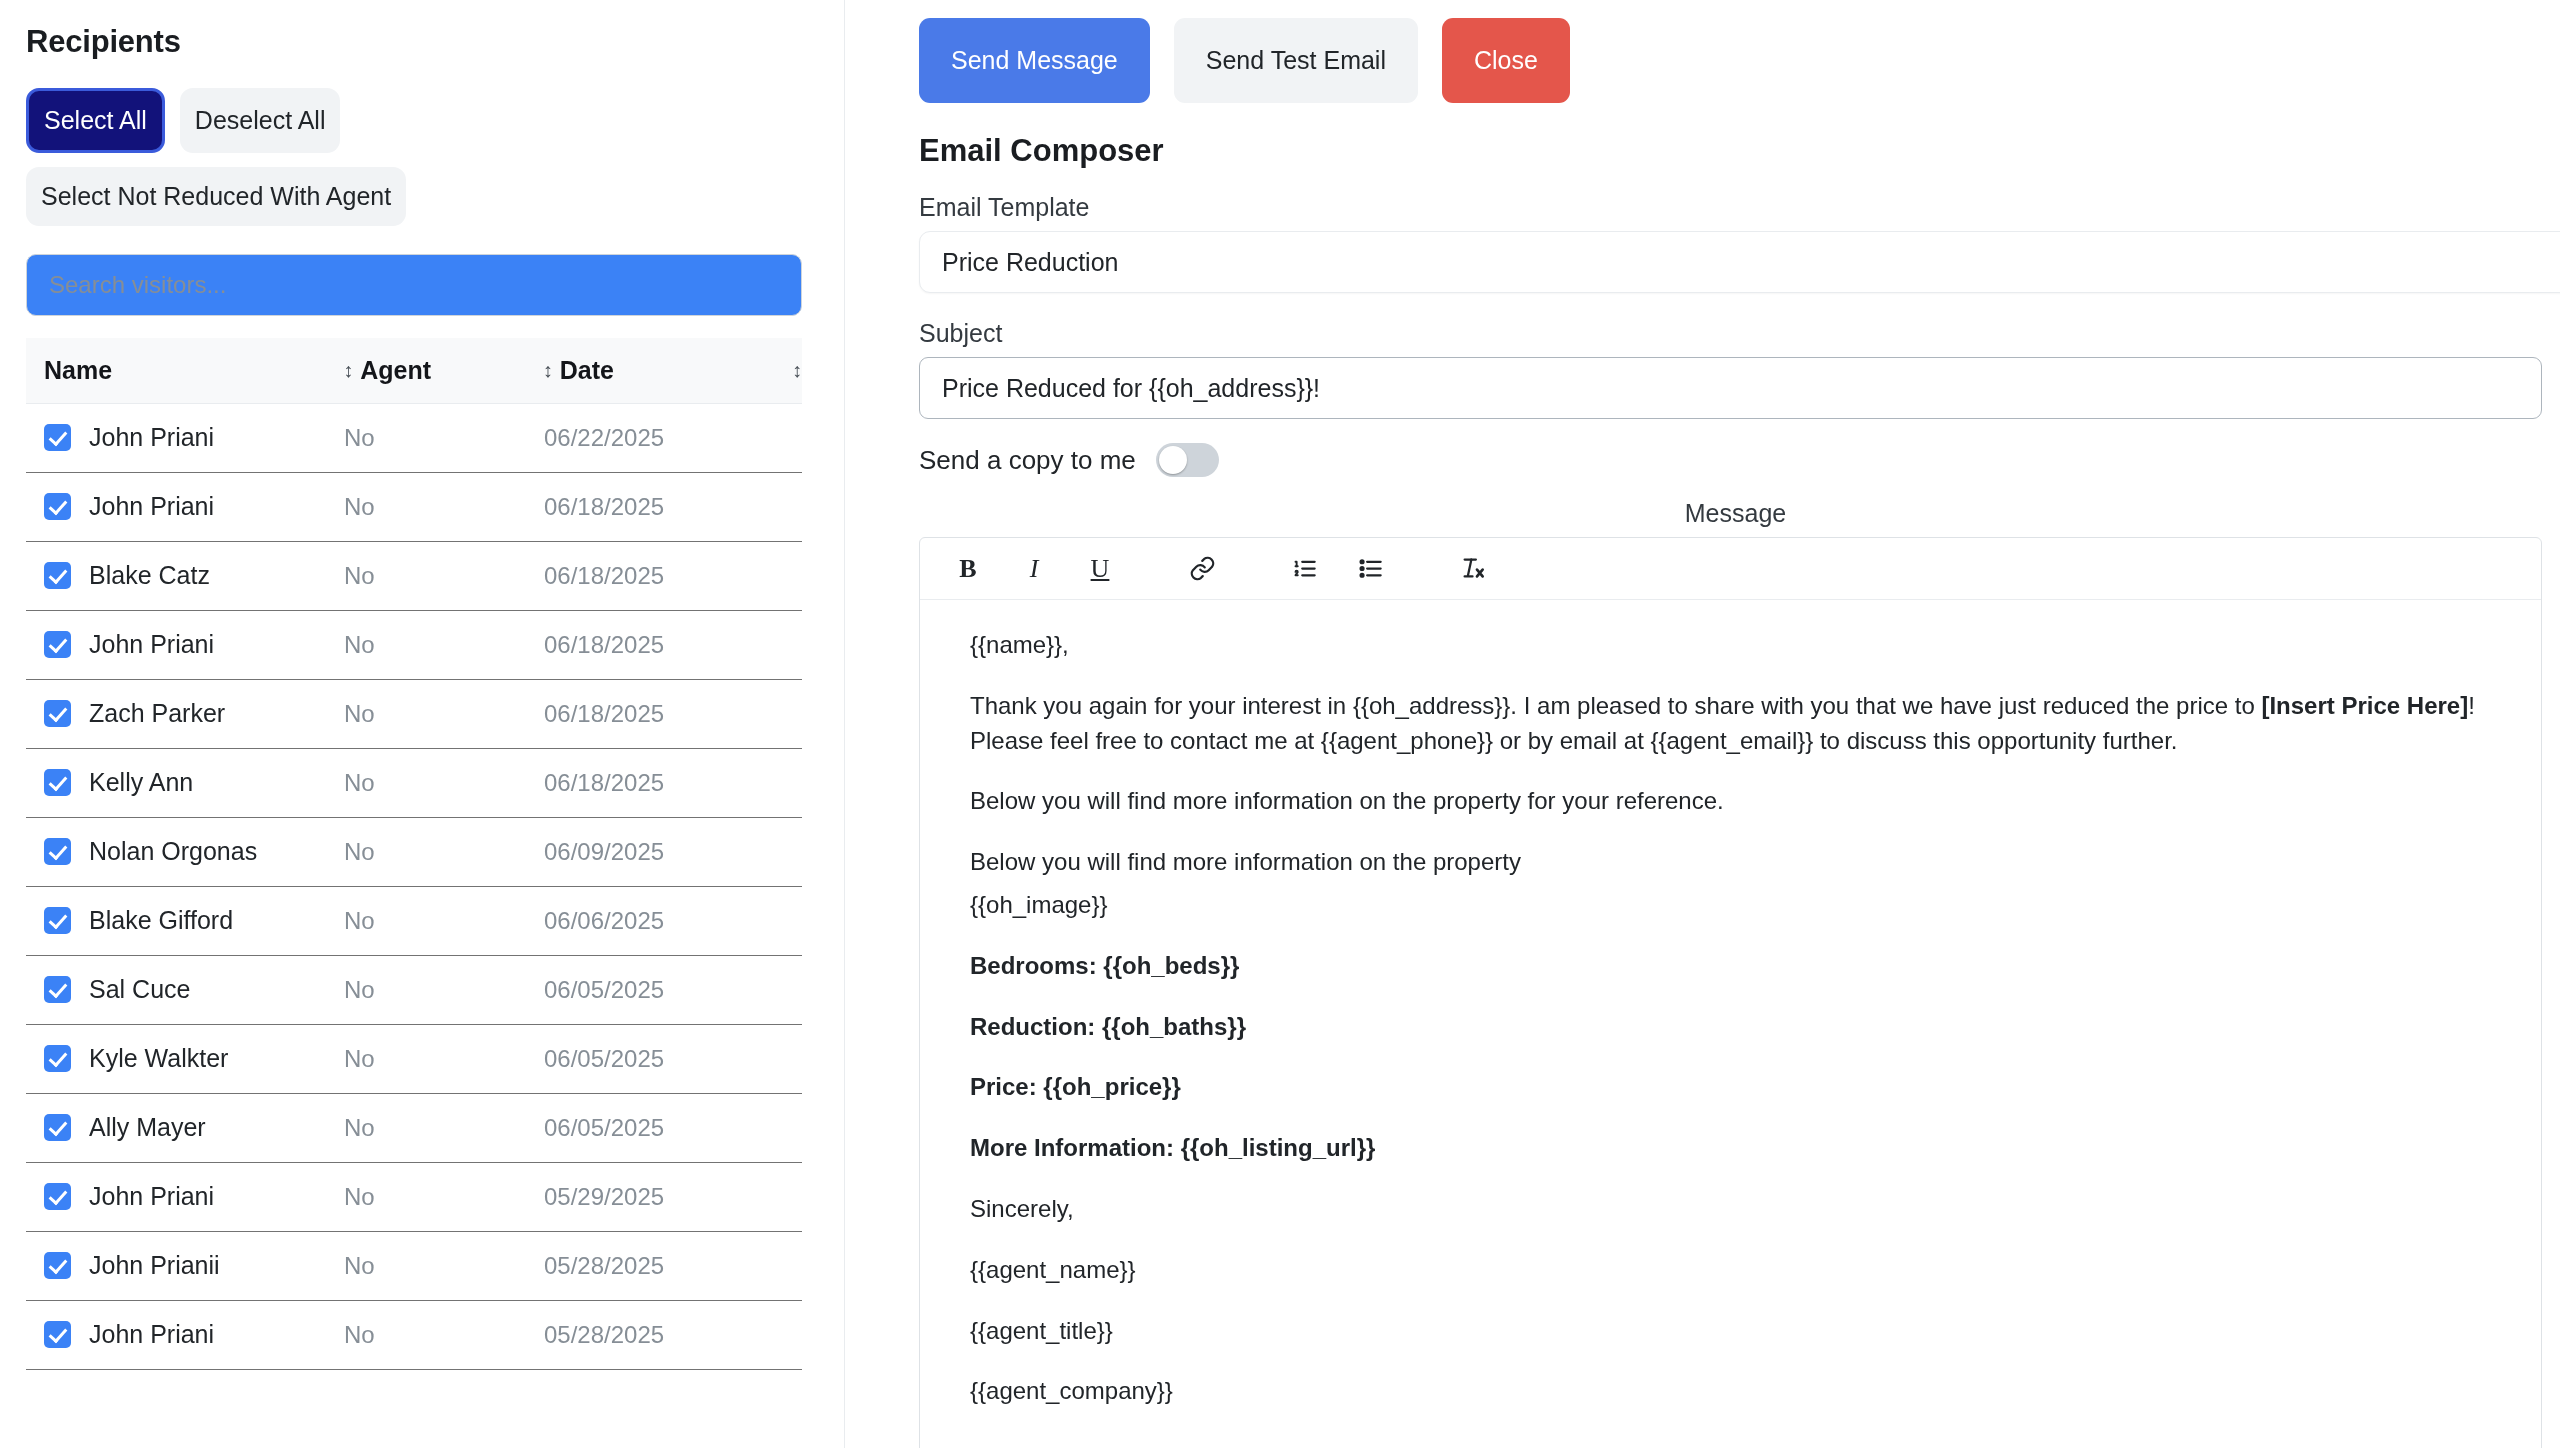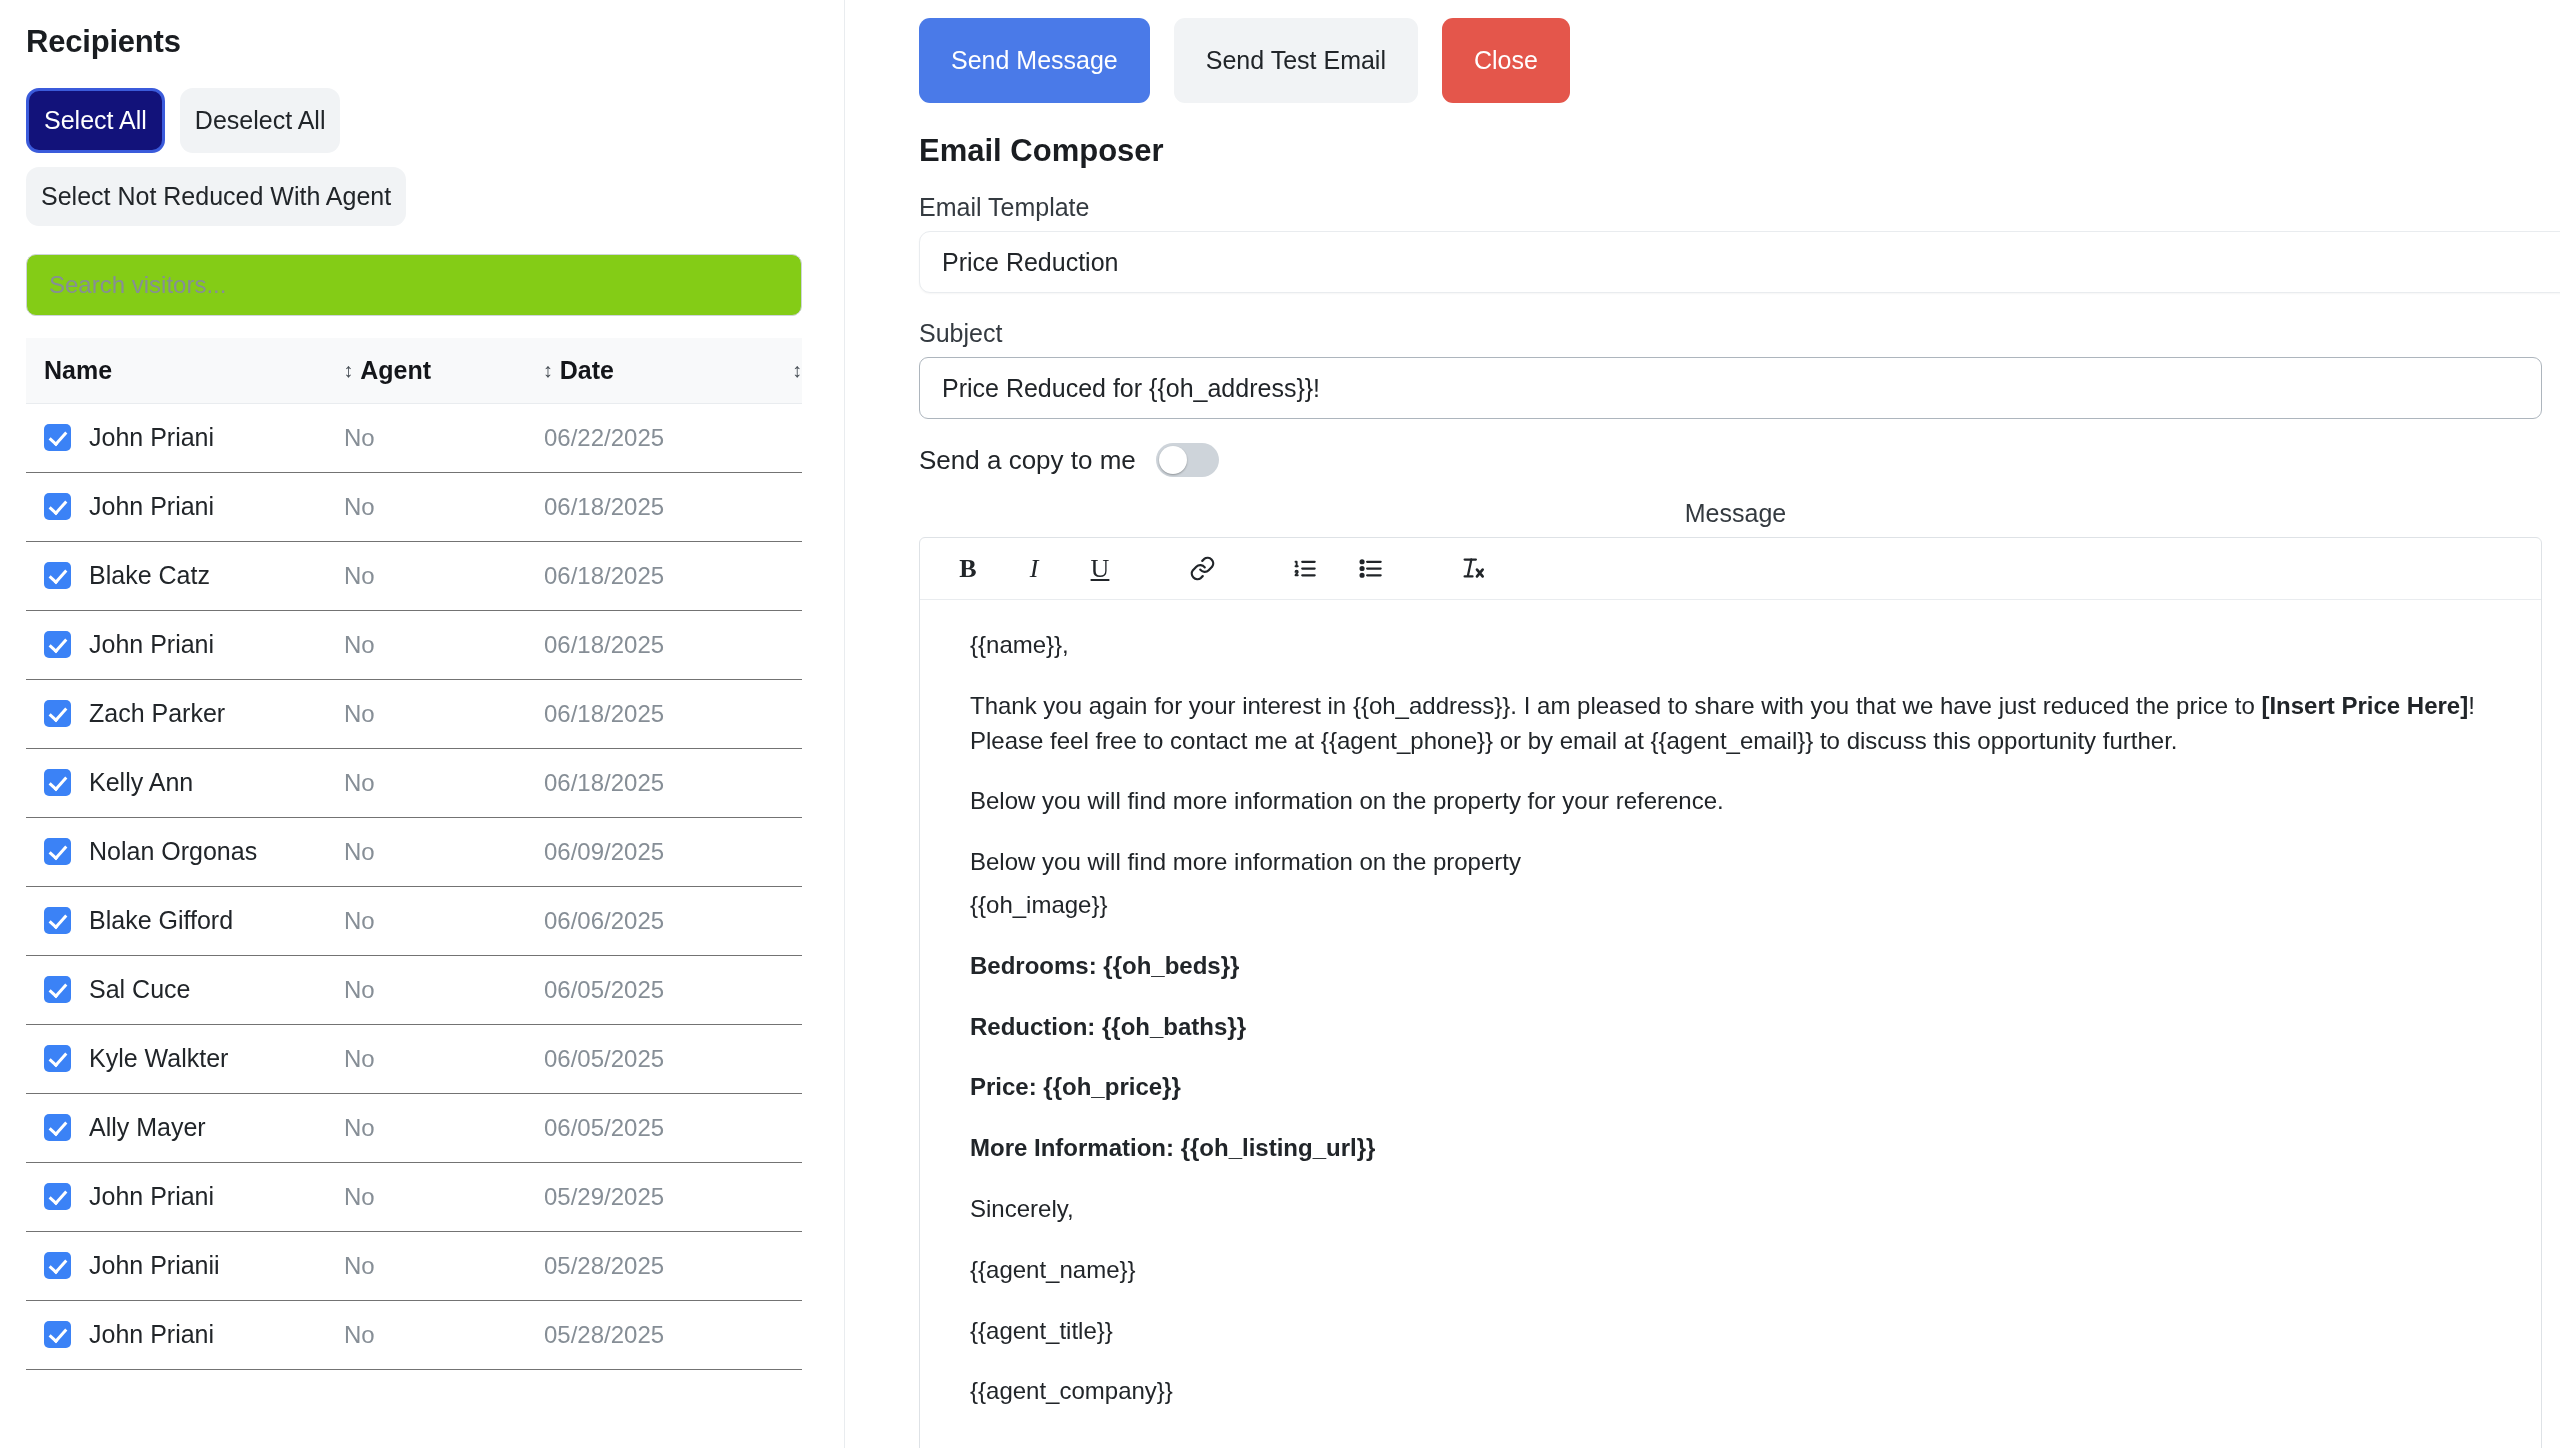--- a/index.html
+++ b/index.html
@@ -66,21 +66,21 @@
   .search-input {
     display: block;
     width: 776px;
     height: 62px;
     border: 1px solid #ced4da;
     border-radius: 10px;
     padding: 0 22px;
     font-size: 24px;
     font-family: "Liberation Sans", sans-serif;
     color: #212529;
-    background: #84cc16;
+    background: #3b82f6;
     outline: none;
     margin-bottom: 22px;
   }
   .search-input::placeholder { color: #868e96; }
 
   
   .rec-table { width: 776px; }
   .rec-head {
     display: flex;
     align-items: center;

